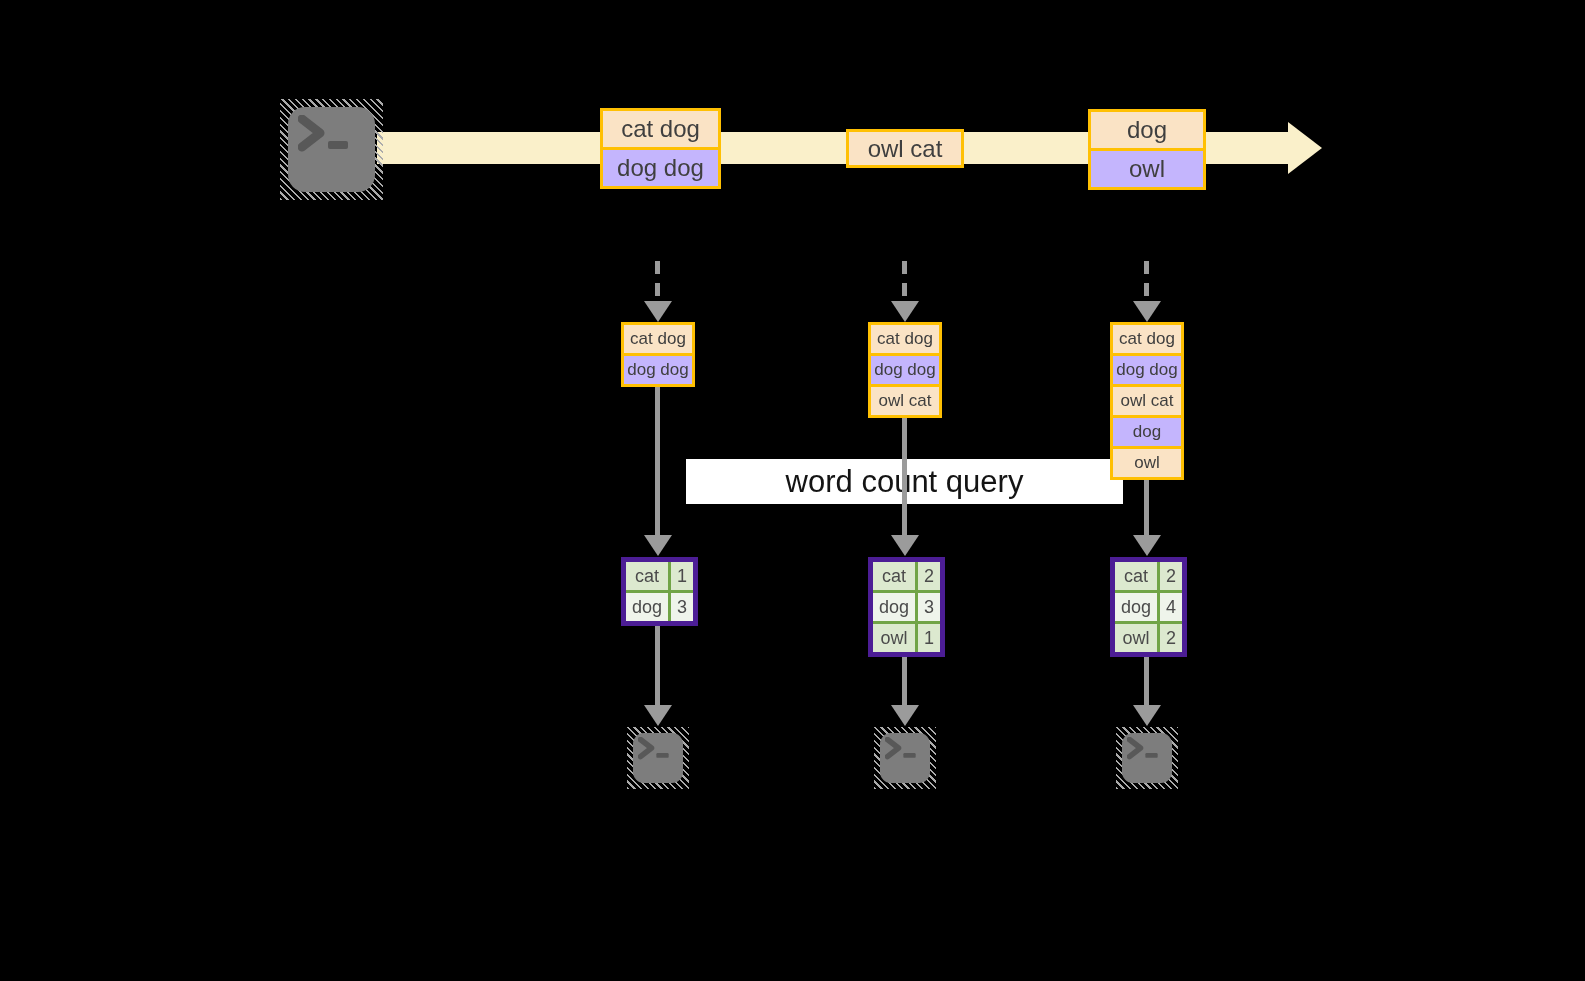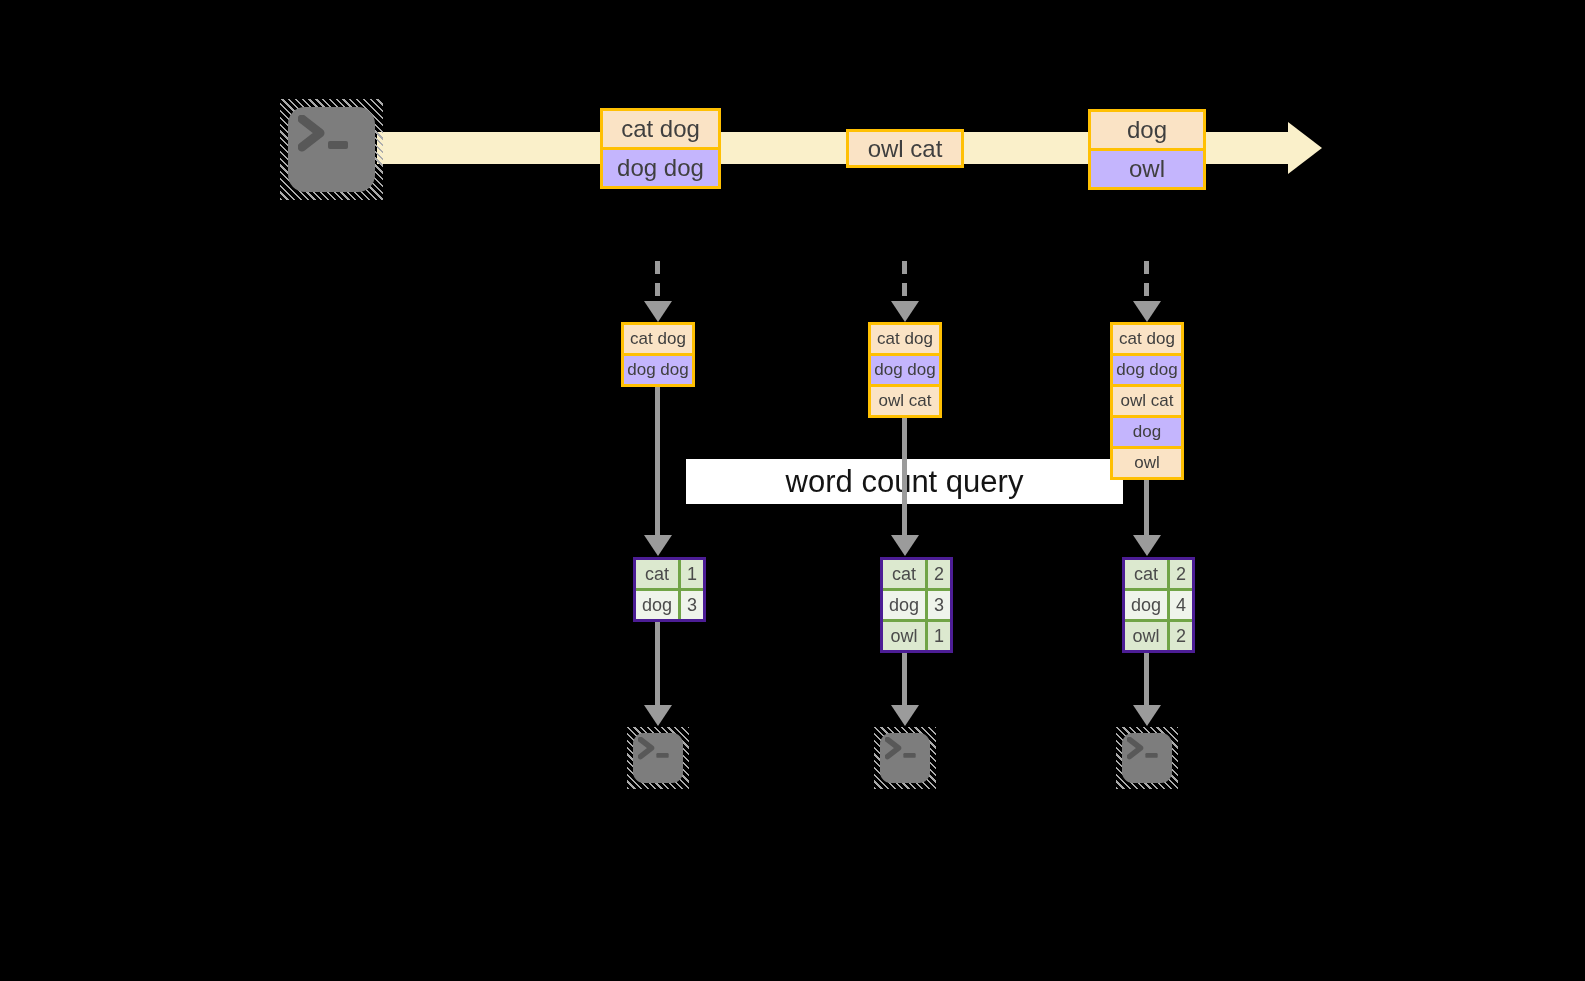--- a/index.html
+++ b/index.html
@@ -35,21 +35,21 @@
     background:repeating-linear-gradient(to bottom,#9B9B9B 0 13px,transparent 13px 22px);}
   .solidline{position:absolute;width:5px;background:#9B9B9B;z-index:3;}
   .head-down{position:absolute;width:0;height:0;z-index:3;
     border-left:14px solid transparent;border-right:14px solid transparent;border-top:21px solid #9B9B9B;}
 
   
   .banner{position:absolute;left:686px;top:459px;width:437px;height:45px;background:#FFFFFF;z-index:2;
     display:flex;align-items:center;justify-content:center;font-size:31px;font-weight:300;color:#141414;}
 
   
-  .gtable{position:absolute;border:3px solid #4c1d95;background:#71A447;display:flex;flex-direction:column;z-index:4;width:67px;margin-left:12px;}
+  .gtable{position:absolute;border:5px solid #4c1d95;background:#71A447;display:flex;flex-direction:column;z-index:4;width:67px;}
   .gtable .trow{display:flex;height:28px;}
   .gtable .trow + .trow{margin-top:3px;}
   .gtable .wcell{width:42px;display:flex;align-items:center;justify-content:center;font-size:18px;color:#4B4B4B;}
   .gtable .ccell{width:22px;margin-left:3px;flex:1;display:flex;align-items:center;justify-content:center;font-size:18px;color:#4B4B4B;}
   .trow.gdark .wcell,.trow.gdark .ccell{background:#DCE9CF;}
   .trow.glight .wcell,.trow.glight .ccell{background:#EFF4EB;}
   .gtable1{left:621px;top:557px;}
   .gtable2{left:868px;top:557px;}
   .gtable3{left:1110px;top:557px;}
 

